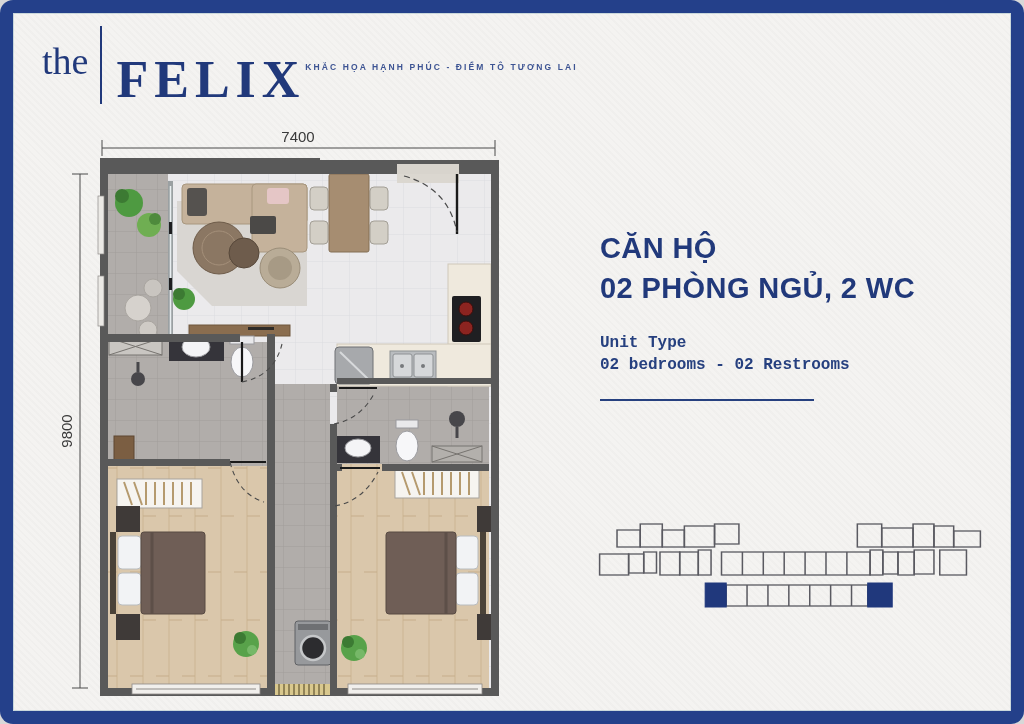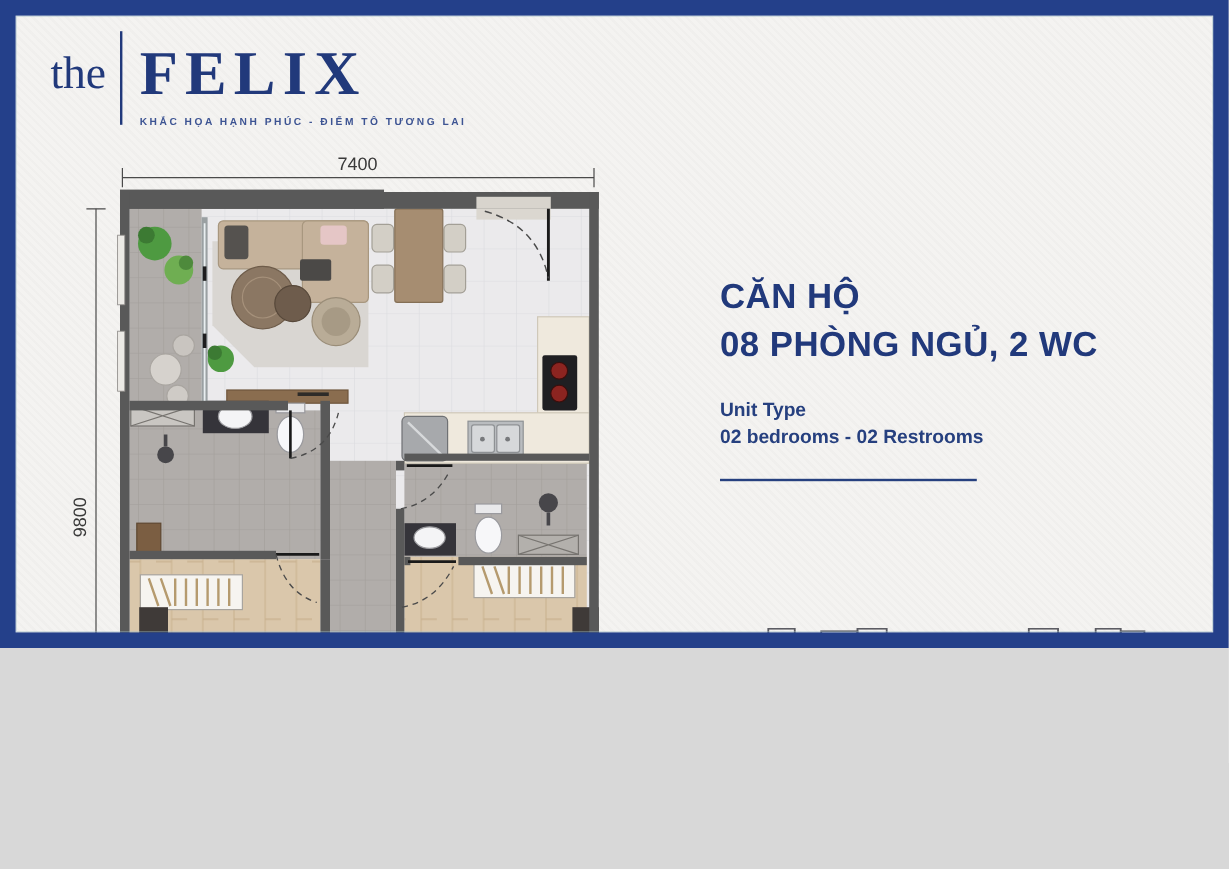--- a/index.html
+++ b/index.html
@@ -1,36 +1,36 @@
 <!DOCTYPE html>
 <html style="--navy: #24408a;"><head>
 <meta charset="utf-8">
 <style>
   html,body{margin:0;padding:0;}
   body{font-family:"Liberation Sans","DejaVu Sans",sans-serif;background:#d8d8d8;}
-  .page{position:relative;width:1024px;height:540px;background:#f4f3f1;overflow:hidden;
-        background-image:repeating-linear-gradient(45deg,rgba(0,0,0,0.015) 0 2px,transparent 2px 5px);}
+  .page{position:relative;width:1024px;height:724px;background:#f4f3f1;overflow:hidden;
+        background-image:repeating-linear-gradient(45deg,rgba(0,0,0,0.015) 0 2px,transparent 2px 5px);border-radius:13px;}
   .frame{position:absolute;inset:0;border:13px solid var(--navy,#24408a);pointer-events:none;z-index:60;}
   .frame-inner{position:absolute;inset:13px;border:1px solid rgba(160,190,200,.5);pointer-events:none;z-index:59;}
 
   
   .logo{position:absolute;left:42px;top:26px;display:flex;align-items:flex-end;color:var(--navy,#21397b);}
   .logo-the{font-family:"Liberation Serif","DejaVu Serif",serif;font-size:38px;line-height:1;padding-bottom:26px;color:#21397b;}
   .logo-bar{width:2px;background:#21397b;height:78px;margin:0 14px 2px 12px;}
-  .logo-right{display:flex;flex-direction:column;}
+  .logo-right{display:flex;flex-direction:row;}
   .logo-name{font-family:"Liberation Serif","DejaVu Serif",serif;font-size:52px;line-height:1;letter-spacing:6px;color:#21397b;font-weight:600;}
   .logo-tagline{font-size:8.5px;font-weight:bold;letter-spacing:2.1px;color:#3d5493;margin-top:8px;white-space:nowrap;text-align:right;}
 
   
   .plan-wrap{position:absolute;left:52px;top:126px;width:462px;height:584px;}
 
   
   .info{position:absolute;left:600px;top:228px;width:400px;color:#21397b;}
   .info h1{margin:0;font-size:29px;font-weight:800;letter-spacing:.4px;line-height:1.38;color:#21397b;}
-  .unit-type{margin-top:24px;font-size:16px;font-weight:600;line-height:1.4;color:#26407f;}
+  .unit-type{margin-top:24px;font-size:16px;font-weight:600;line-height:1.4;color:#26407f;font-family:Liberation Mono, monospace;}
   .divider{margin-top:22px;width:214px;height:2px;background:#26407f;}
   .area-row{margin-top:18px;display:flex;align-items:baseline;}
   .area-label{font-size:17px;font-weight:600;color:#26407f;}
   .area-value{font-size:25px;font-weight:800;margin-left:12px;color:#1f3878;letter-spacing:.3px;}
 
   .keyplan-wrap{position:absolute;left:588px;top:512px;width:404px;height:100px;}
   svg text{font-family:"Liberation Sans","DejaVu Sans",sans-serif;}
 </style>
 </head>
 <body>
@@ -247,21 +247,21 @@
       <line x1="287" y1="262" x2="325" y2="262" stroke="#1a1a1a" stroke-width="2.2"></line>
       <path d="M282 298 Q309 293 323 266" stroke="#4a4a4a" stroke-width="1.1" stroke-dasharray="5 4"></path>
       <line x1="288" y1="342" x2="328" y2="342" stroke="#1a1a1a" stroke-width="2.2"></line>
       <path d="M283 380 Q311 375 326 346" stroke="#4a4a4a" stroke-width="1.1" stroke-dasharray="5 4"></path>
     </g>
   </svg>
   </div>
 
   <aside class="info">
     <h1>CĂN HỘ</h1>
-    <h1>08 PHÒNG NGỦ, 2 WC</h1>
+    <h1>02 PHÒNG NGỦ, 2 WC</h1>
     <div class="unit-type">
       <div>Unit Type</div>
       <div>02 bedrooms - 02 Restrooms</div>
     </div>
     <div class="divider"></div>
   </aside>
 
   <div class="keyplan-wrap">
   <svg width="404" height="100" viewBox="0 0 348 100" preserveAspectRatio="none">
     <g fill="none" stroke="#5a5a61" stroke-width="1.3">

